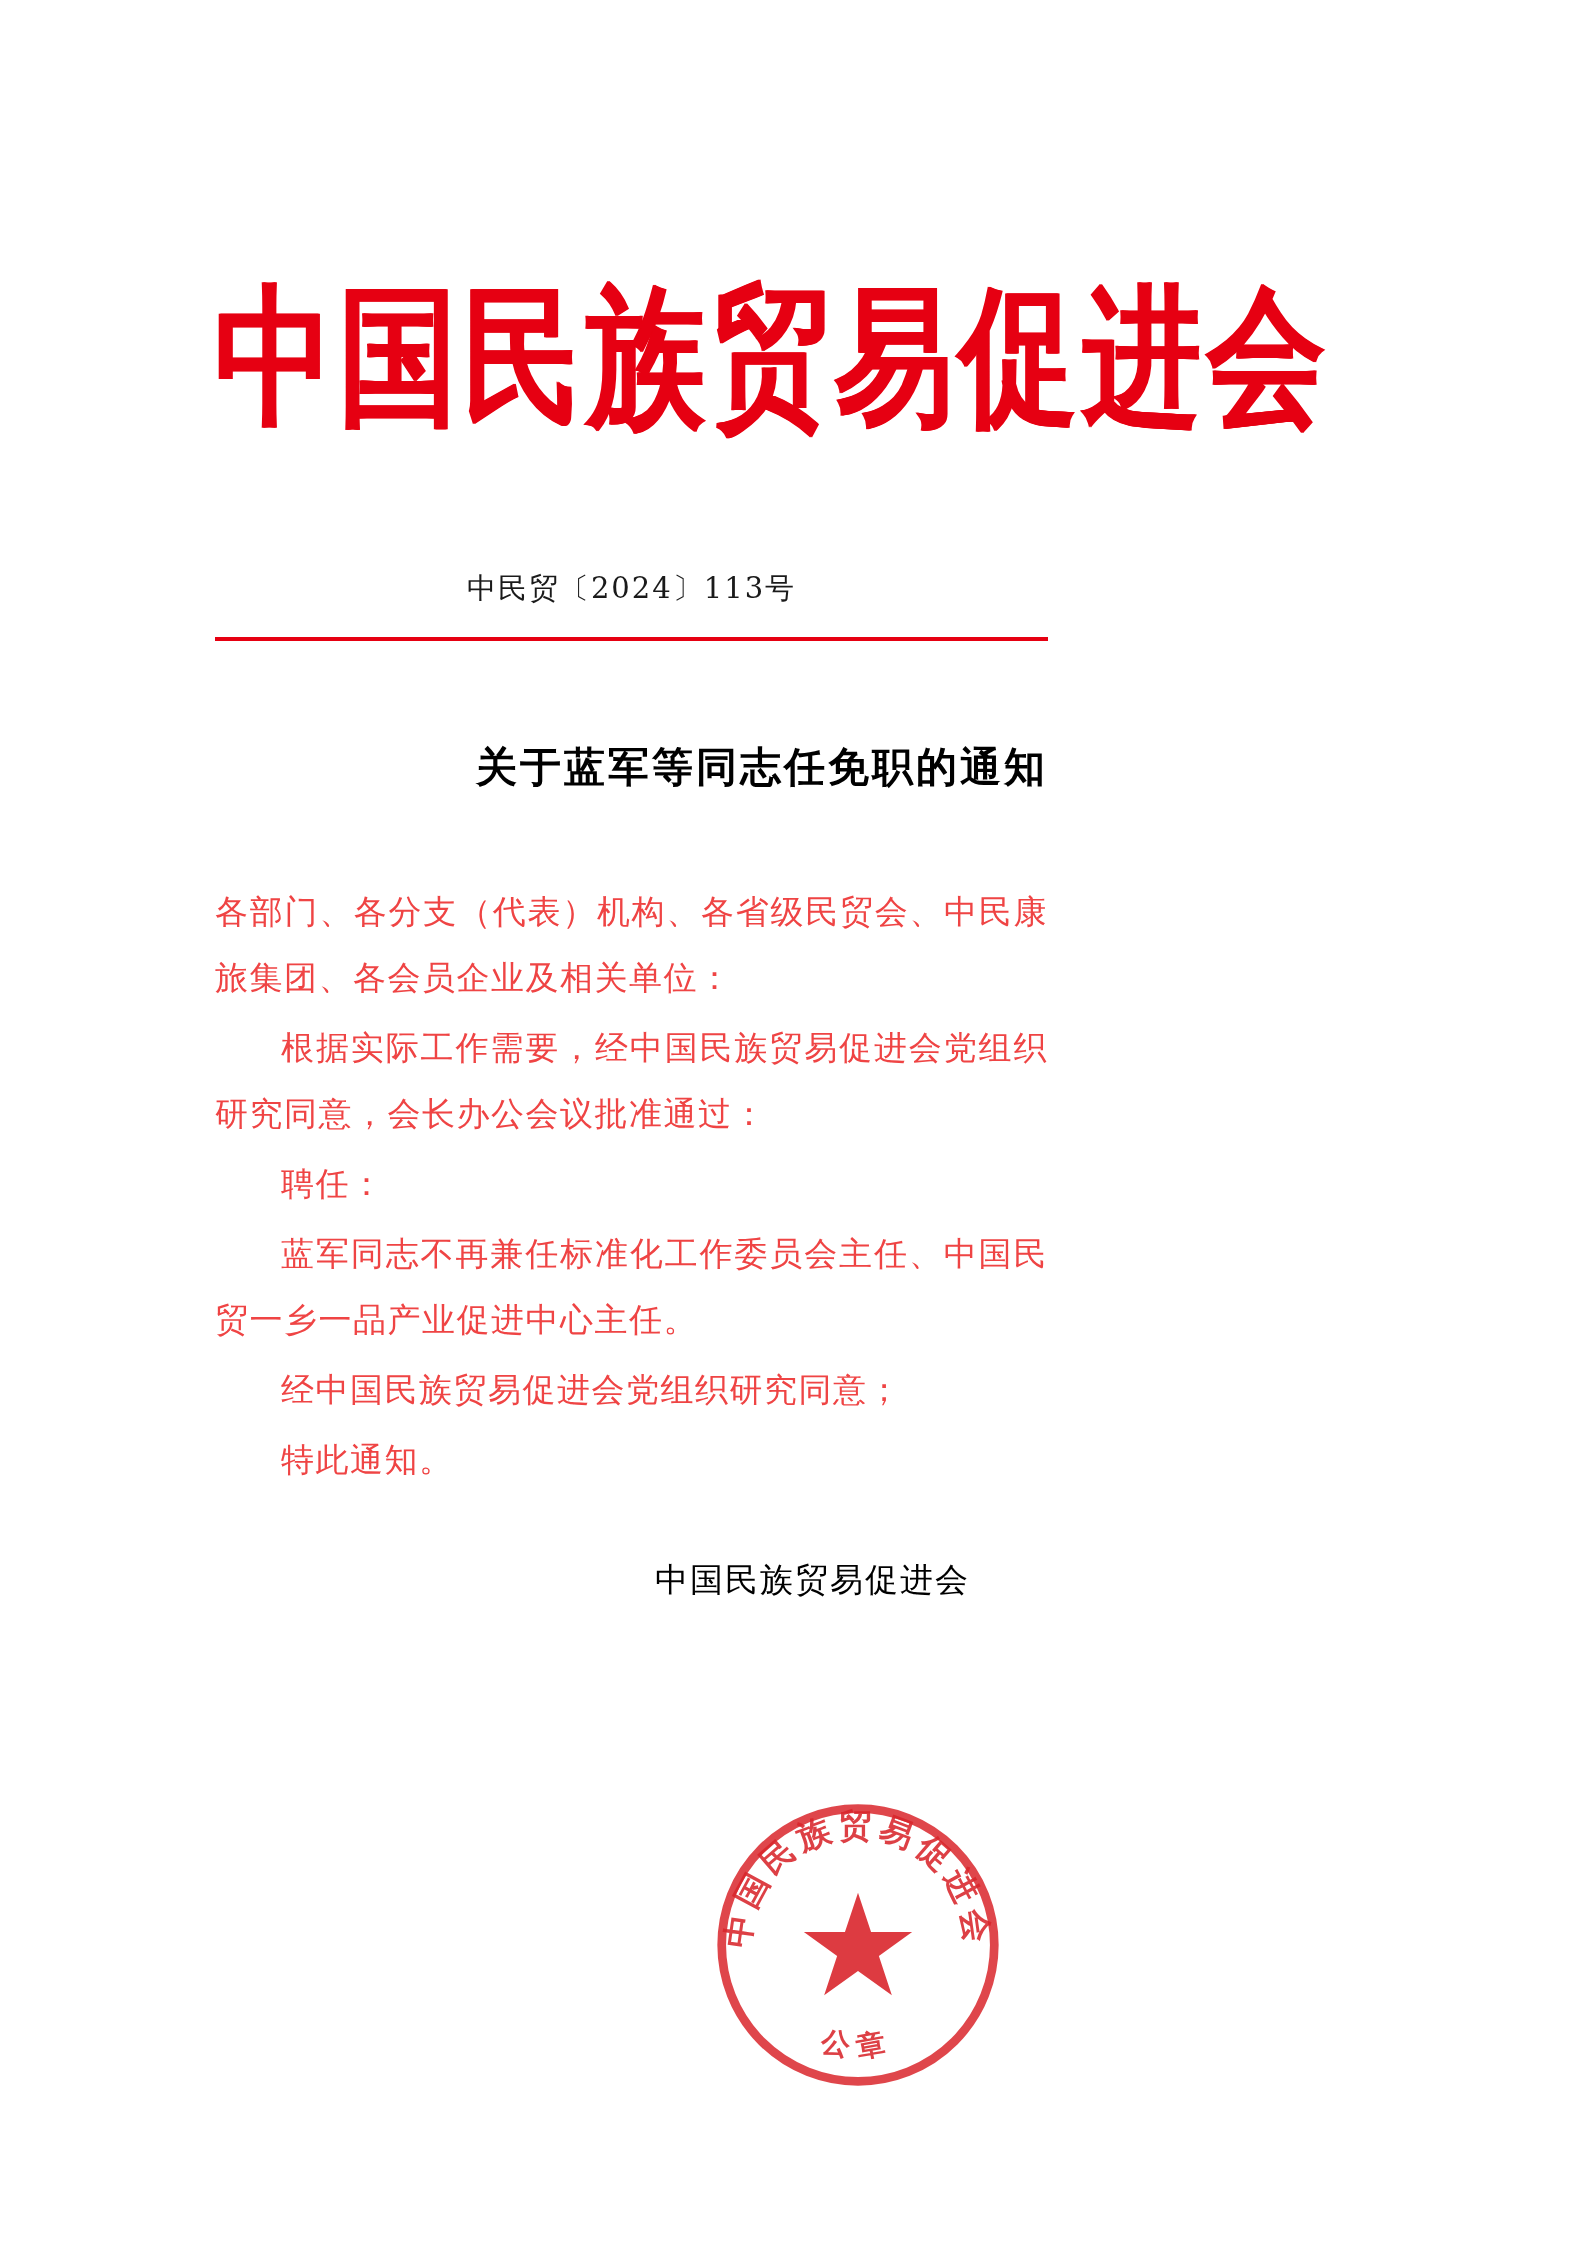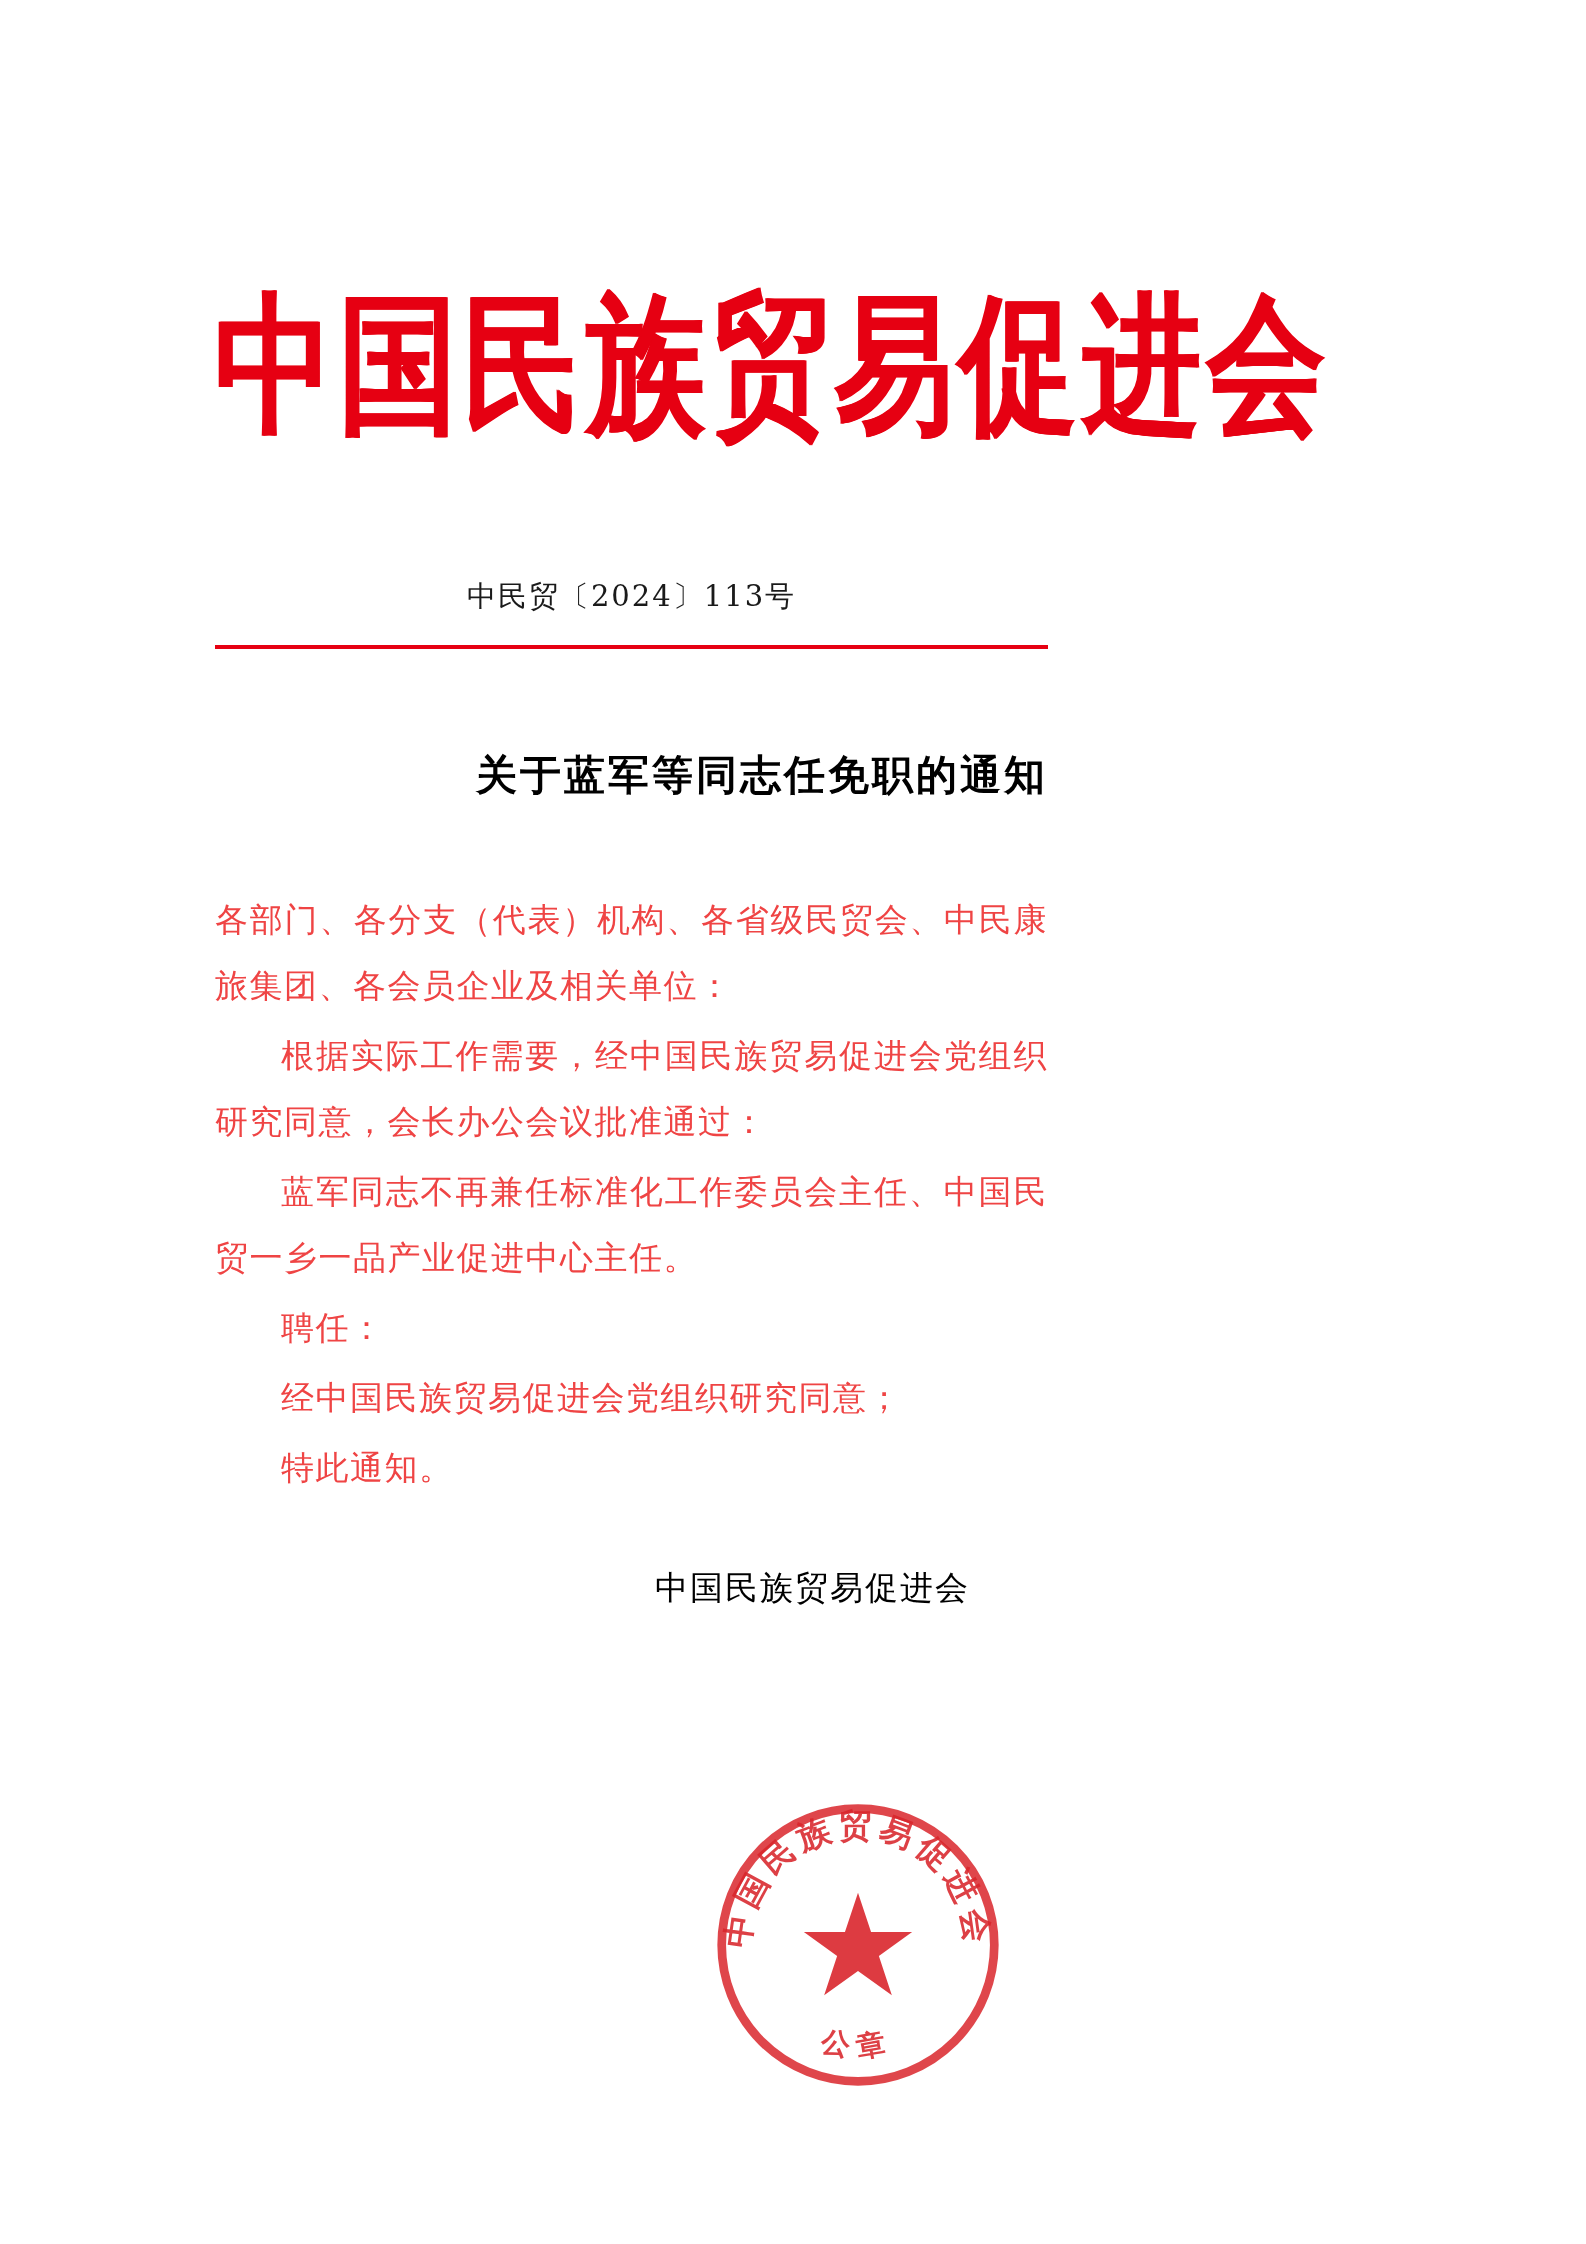--- a/index.html
+++ b/index.html
@@ -13,21 +13,21 @@
     font-family: "DejaVu Serif", "Liberation Serif", serif;
     color: #000000;
     position: relative;
     overflow: hidden;
   }
   .page {
     position: relative;
     width: 1263px;
     height: 2244px;
     box-sizing: border-box;
-    padding: 12px 215px;
+    padding: 4px 215px;
   }
 
   
   .doc-header {
     text-align: center;
     padding-top: 268px;
   }
   .org-title {
     color: #e60012;
     font-family: "DejaVu Serif", "Liberation Serif", serif;
@@ -117,22 +117,22 @@
     <div class="org-title">中国民族贸易促进会</div>
     <div class="doc-number">中民贸〔2024〕113号</div>
     <div class="red-rule"></div>
   </div>
 
   <div class="doc-title">关于蓝军等同志任免职的通知</div>
 
   <div class="doc-body">
     <p class="para">各部门、各分支（代表）机构、各省级民贸会、中民康旅集团、各会员企业及相关单位：</p>
     <p class="para indent">根据实际工作需要，经中国民族贸易促进会党组织研究同意，会长办公会议批准通过：</p>
+    <p class="para indent">聘任：</p>
     <p class="para indent">蓝军同志不再兼任标准化工作委员会主任、中国民贸一乡一品产业促进中心主任。</p>
-    <p class="para indent">聘任：</p>
     <p class="para indent">经中国民族贸易促进会党组织研究同意；</p>
     <p class="para indent">特此通知。</p>
   </div>
 
   <div class="sign-block">
     <span class="sign-line">中国民族贸易促进会</span>
   </div>
 
   <div class="seal">
     <svg viewBox="0 0 300 300" width="290" height="290" xmlns="http://www.w3.org/2000/svg">

